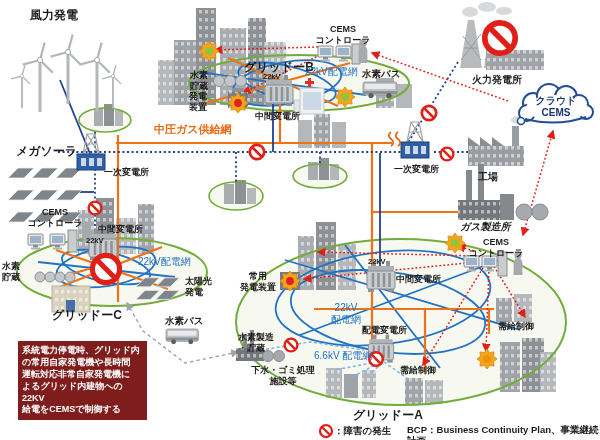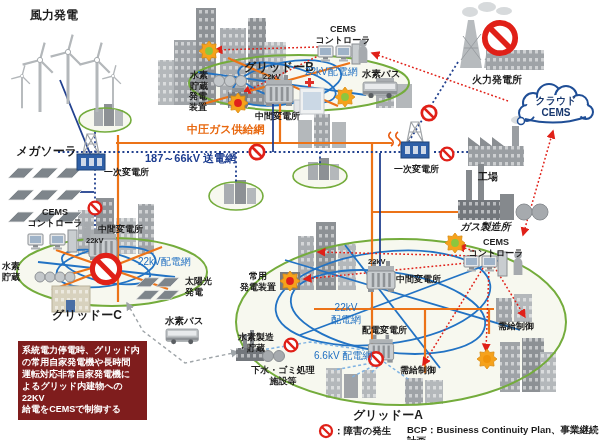--- a/index.html
+++ b/index.html
@@ -450,22 +450,21 @@
       <span class="lbl s9 ctr" style="left: 312px; top: 24px; width: 62px;">CEMS
 コントローラ</span>
       <span class="lbl s9" style="left: 190px; top: 70px;">水素
 貯蔵</span>
       <span class="lbl s9" style="left: 189px; top: 91px;">発電
 装置</span>
       <span class="lbl s75" style="left: 263px; top: 73px;">22kV</span>
       <span class="lbl s9" style="left: 255px; top: 111px;">中間変電所</span>
       <span class="lbl blue s10" style="left: 305px; top: 66px;">22kV配電網</span>
       <span class="lbl s95" style="left: 362px; top: 68px;">水素バス</span>
-      <span class="lbl orange" style="left: 154px; top: 123px; margin-left: 33px;">中圧ガス供給網</span>
-      <span class="lbl navy" style="left: 145px; top: 152px;">187～66kV 送電網</span>
+      <span class="lbl orange" style="left: 154px; top: 123px;">中圧ガス供給網</span>
       <span class="lbl s10" style="left: 472px; top: 74px;">火力発電所</span>
       <span class="lbl navy2 s10 ctr" style="left: 530px; top: 95px; width: 52px;">クラウド
 CEMS</span>
       <span class="lbl s9" style="left: 394px; top: 164px;">一次変電所</span>
       <span class="lbl s10" style="left: 478px; top: 171px;">工場</span>
       <span class="lbl s10" style="left: 460px; top: 221px; font-style: italic;">ガス製造所</span>
       <span class="lbl s9 ctr" style="left: 464px; top: 237px; width: 64px;">CEMS
 コントローラ</span>
       <span class="lbl s9 ctr" style="left: 238px; top: 271px; width: 40px;">常用
 発電装置</span>

